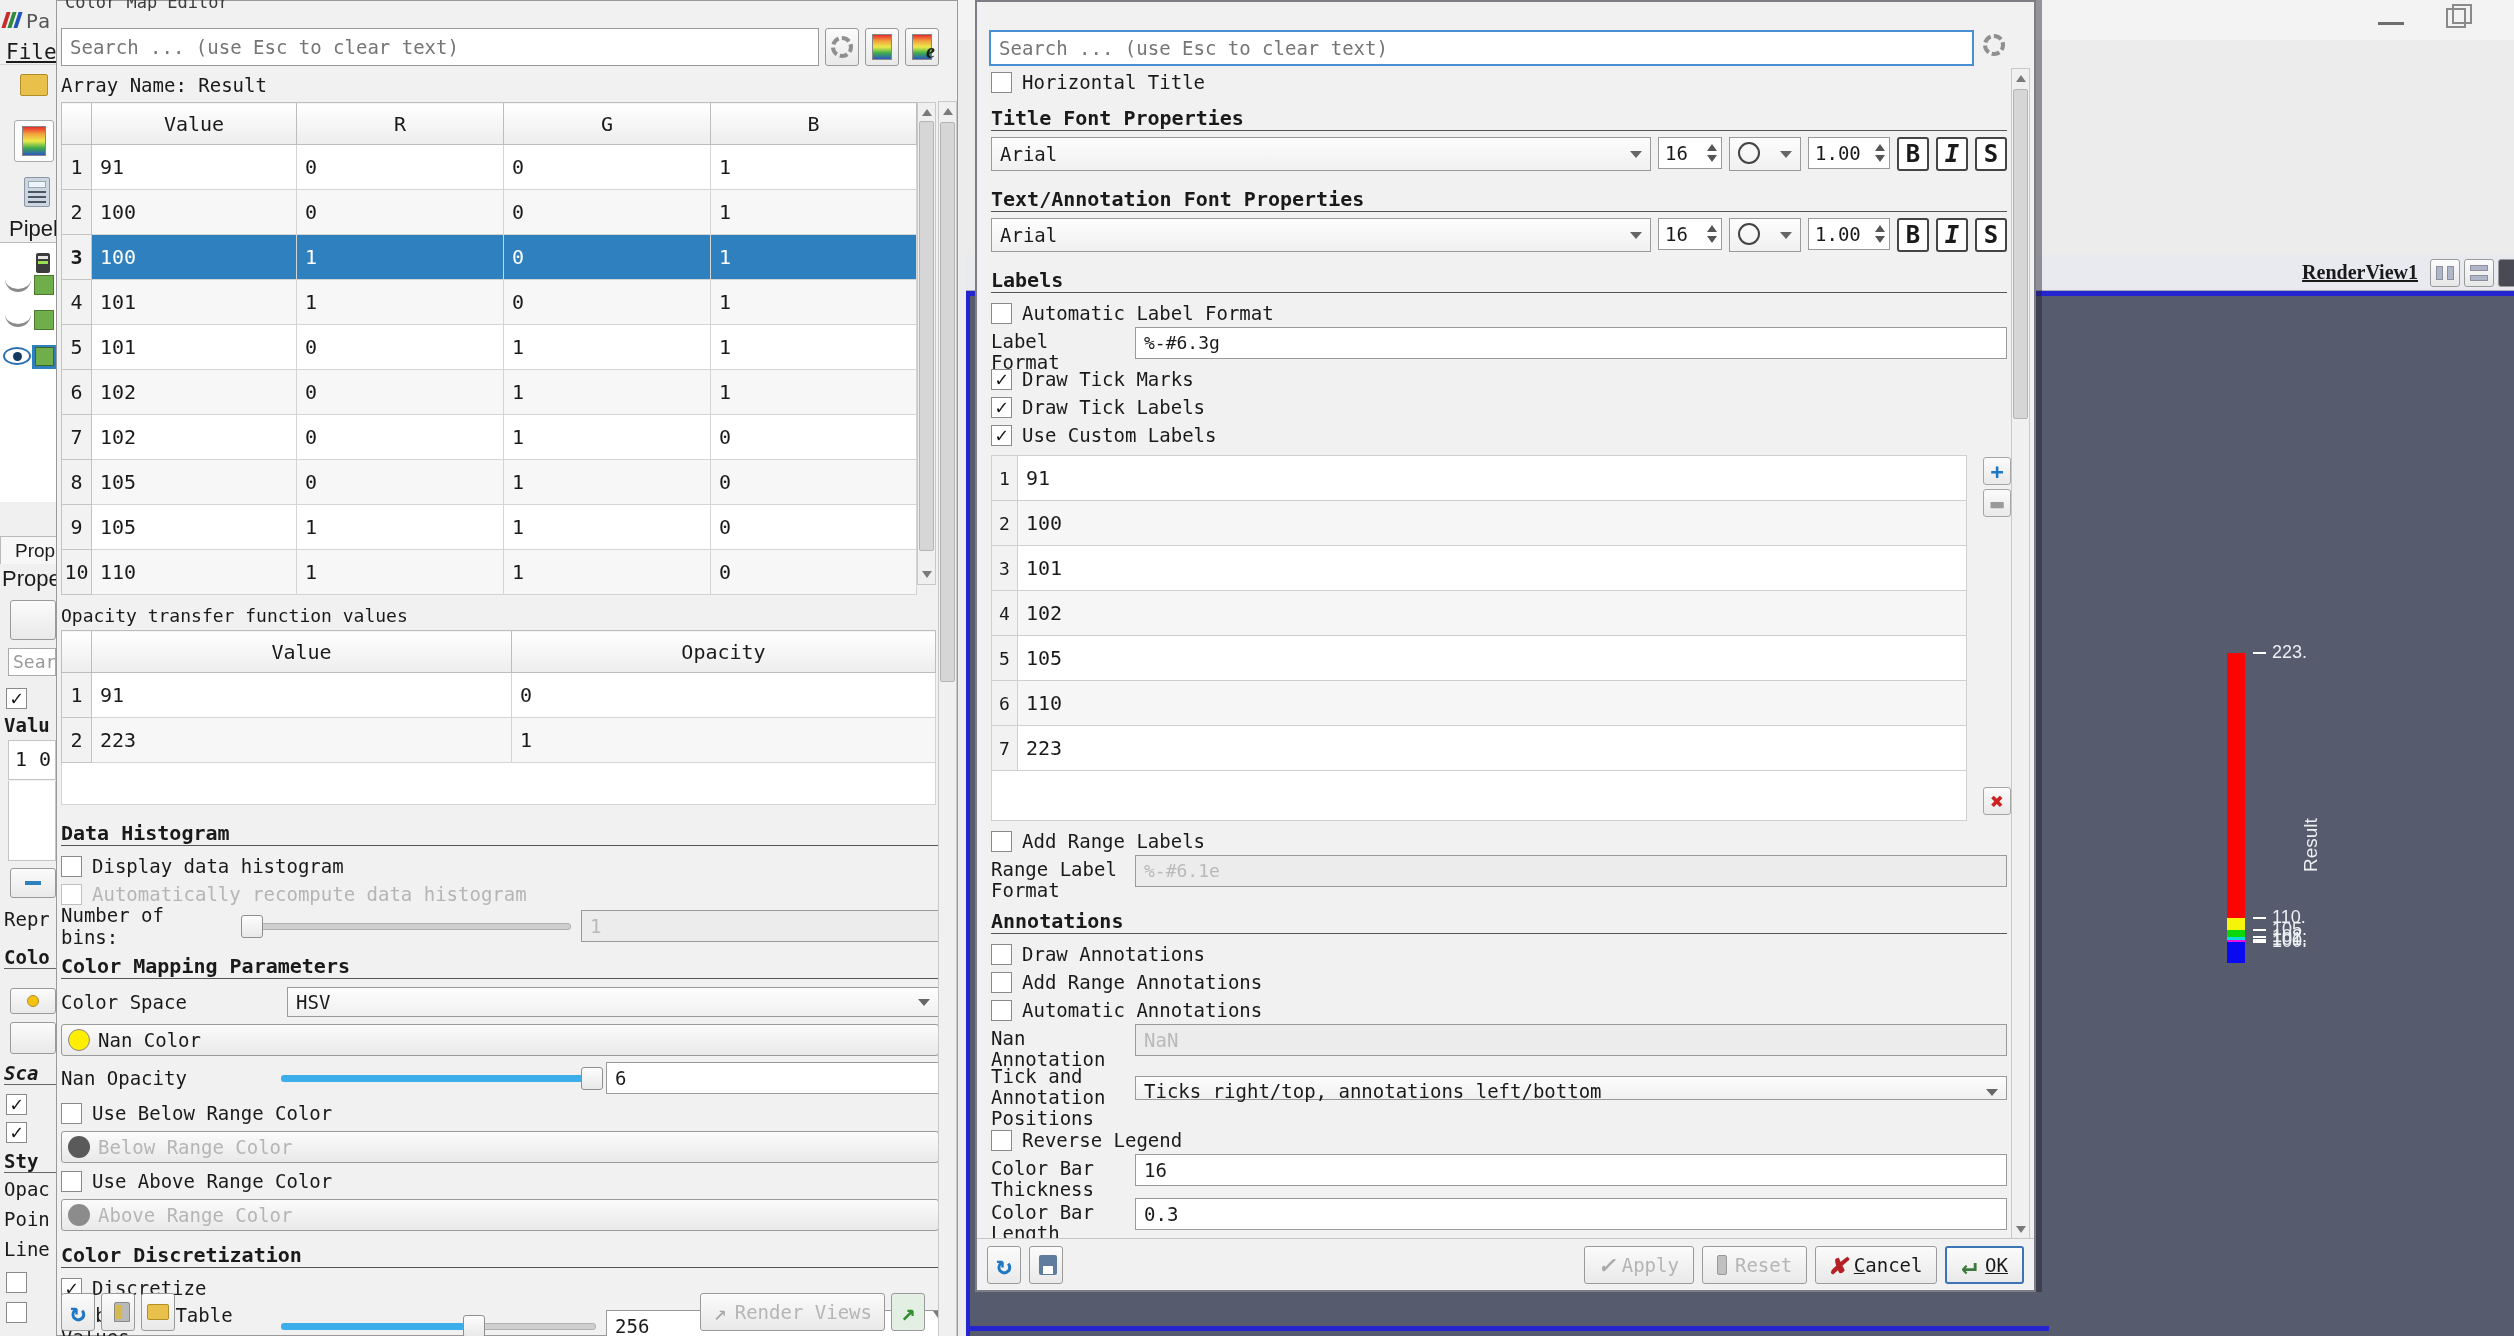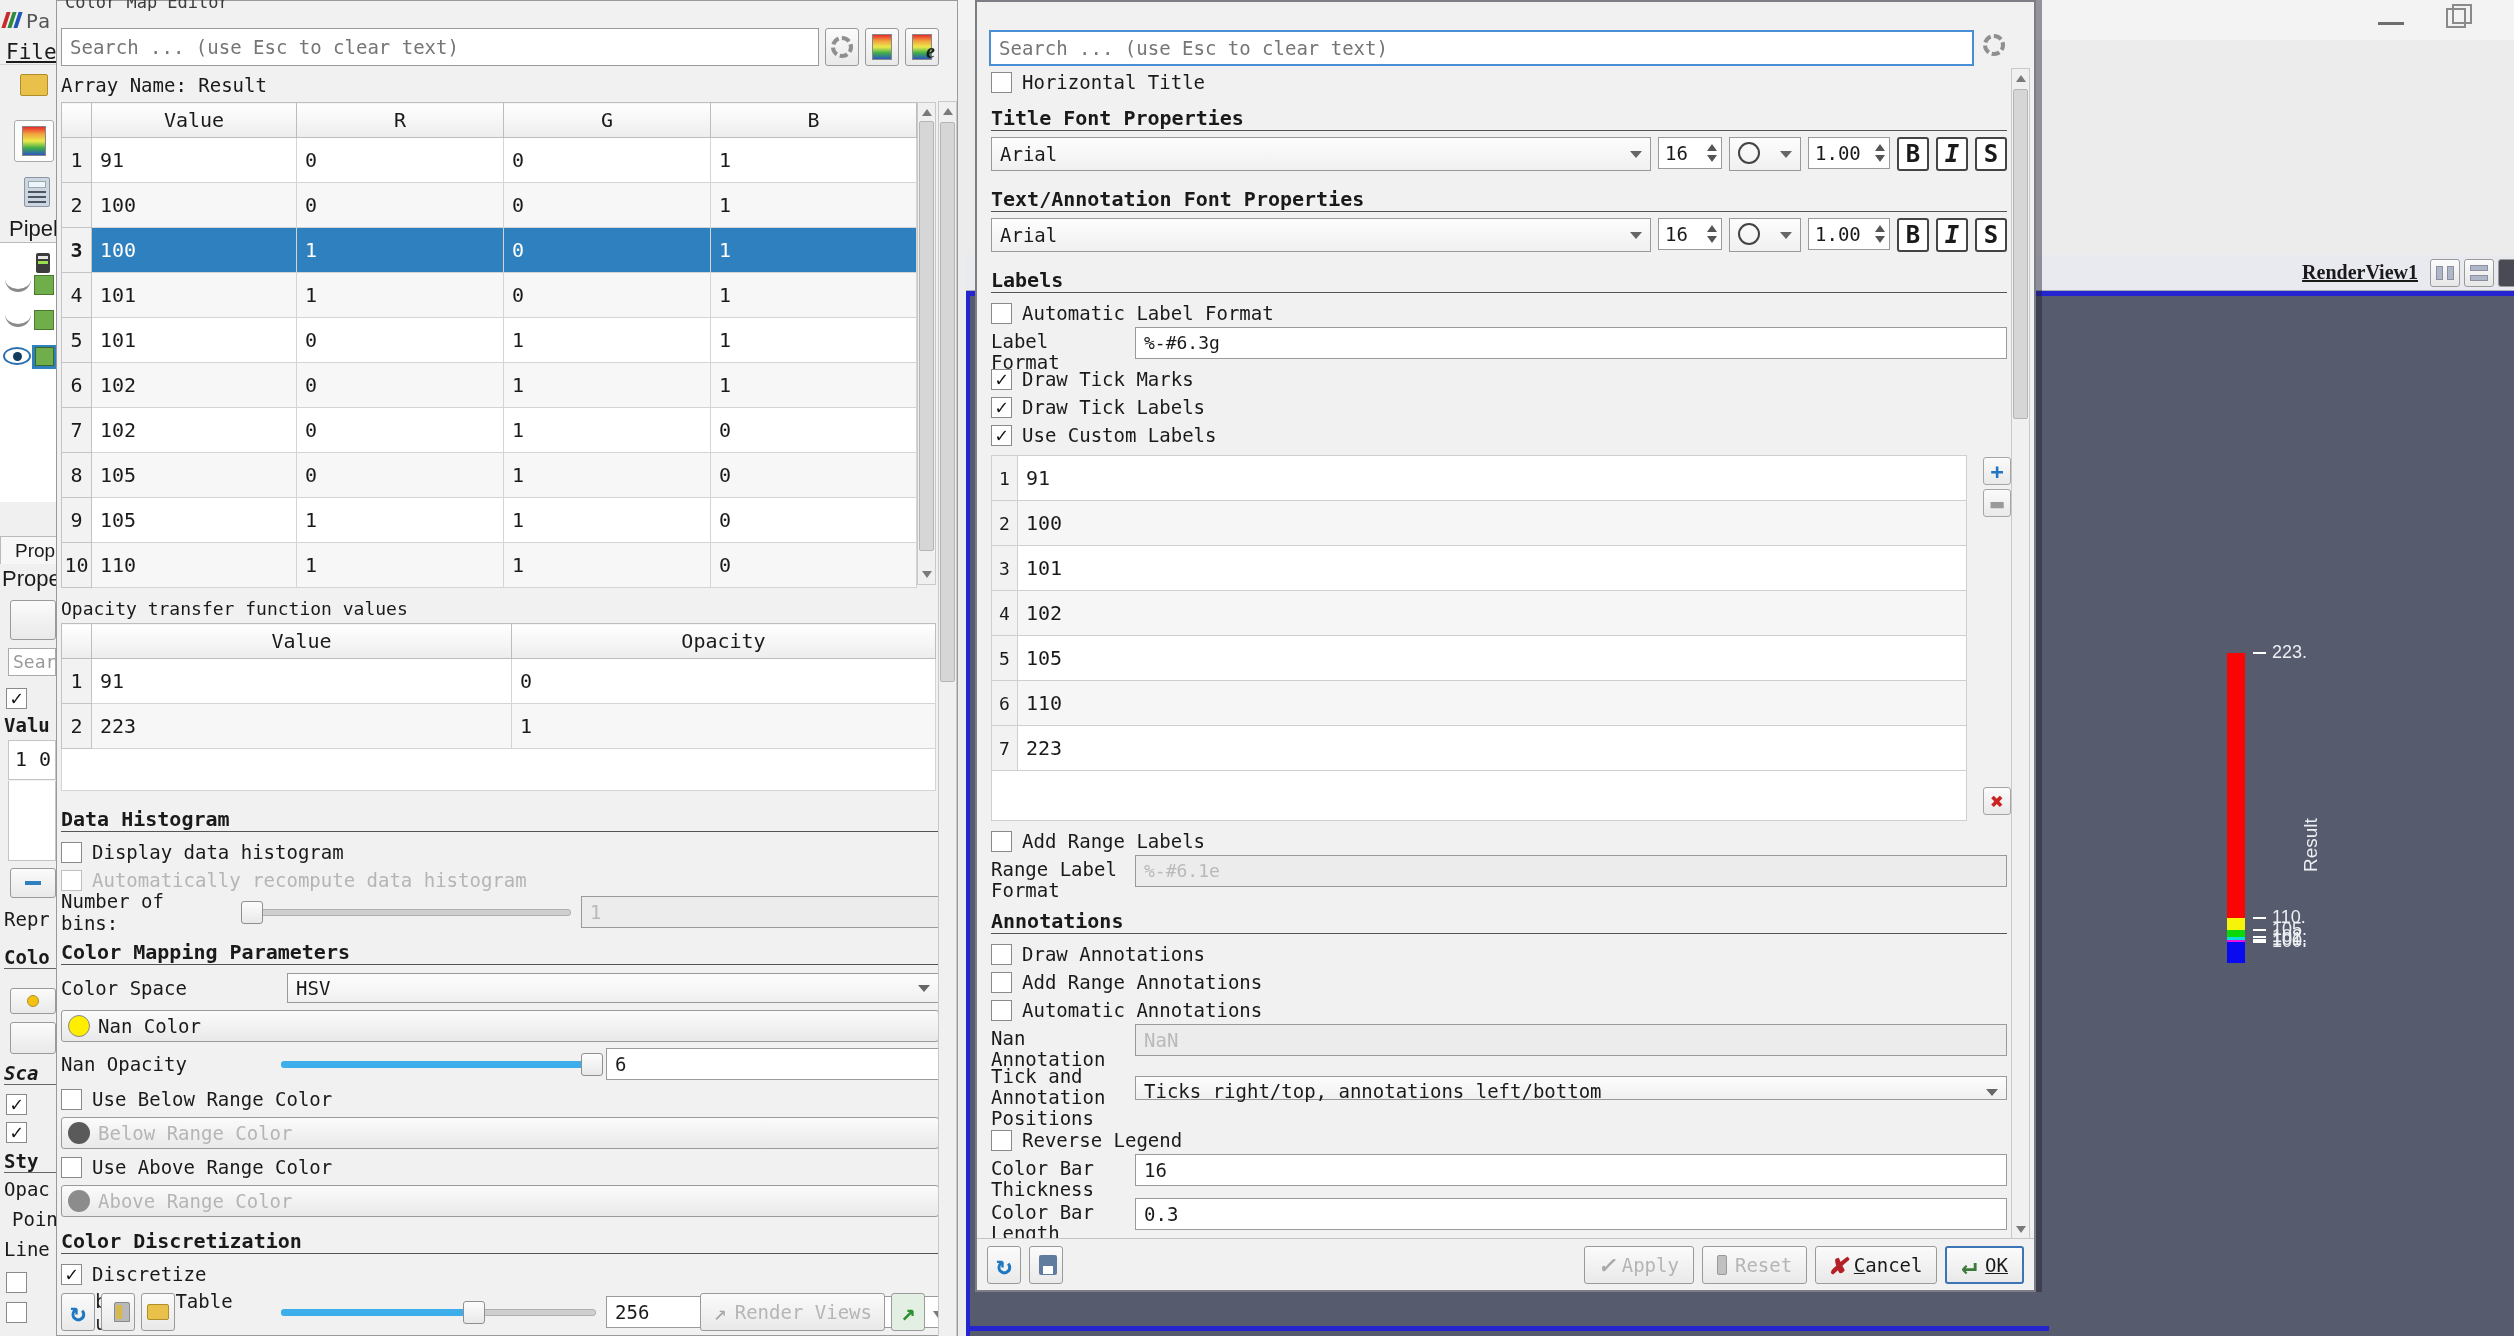--- a/index.html
+++ b/index.html
@@ -38,21 +38,21 @@
   .sbarr.up { border-bottom:7px solid #7a7a7a; }
   .sbarr.dn { border-top:7px solid #7a7a7a; }
   .spin { position:relative; background:#fff; border:1px solid #9a9a9a; height:32px; line-height:30px; padding:0 22px 0 6px; }
   .spin .up,.spin .dn { position:absolute; right:4px; width:0; height:0; border-left:5px solid transparent; border-right:5px solid transparent; }
   .spin .up { top:6px; border-bottom:7px solid #555; }
   .spin .dn { bottom:6px; border-top:7px solid #555; }
 
   
   table.grid { border-collapse:collapse; background:#fff; }
   table.grid th,table.grid td { border:1px solid #d4d4d4; font-weight:normal; font-size:20px; }
-  table.grid thead th { background:linear-gradient(#ffffff,#ededed); border-color:#bdbdbd; height:35px; }
+  table.grid thead th { background:linear-gradient(#ffffff,#ededed); border-color:#bdbdbd; height:42px; }
   table.grid tbody th { background:#f2f2f2; border-color:#c4c4c4; width:30px; }
   table.grid tbody td { padding-left:8px; height:45px; }
   table.grid tbody tr:nth-child(even) td { background:#f7f7f7; }
   table.grid tbody tr.sel td { background:#2e80bf; color:#fff; }
   table.grid tbody tr.sel th { font-weight:bold; }
 
   
   #sliver { position:absolute; left:0; top:0; width:58px; height:1336px; background:#f0f0f0; }
   .slabel { position:absolute; left:6px; white-space:nowrap; overflow:hidden; }
 
@@ -165,21 +165,21 @@
   <span class="slabel" style="left:4px;top:946px;font-weight:bold;border-bottom:1px solid #666;padding-right:30px;">Colo</span>
   <span class="btn" style="position:absolute;left:10px;top:988px;width:46px;height:26px;">
       <i class="circle" style="width:12px;height:12px;background:#f5c211;border:1px solid #b08e2a;"></i>
     </span>
   <span class="btn" style="position:absolute;left:10px;top:1022px;width:46px;height:32px;"></span>
   <span class="slabel" style="left:4px;top:1062px;font-weight:bold;border-bottom:1px solid #666;padding-right:34px;font-style:italic;">Sca</span>
   <span class="cb" style="position:absolute;left:6px;top:1094px;">✓</span>
   <span class="cb" style="position:absolute;left:6px;top:1122px;">✓</span>
   <span class="slabel" style="left:4px;top:1150px;font-weight:bold;border-bottom:1px solid #666;padding-right:30px;">Sty</span>
   <span class="slabel" style="left:4px;top:1178px;">Opac</span>
-  <span class="slabel" style="left:12px;top:1208px;">Poin</span>
+  <span class="slabel" style="left:4px;top:1208px;">Poin</span>
   <span class="slabel" style="left:4px;top:1238px;">Line</span>
   <span class="cb" style="position:absolute;left:6px;top:1272px;"></span>
   <span class="cb" style="position:absolute;left:6px;top:1302px;"></span>
 </div>
 
 <div id="render">
   <div id="rtabbar">
     <span style="font-weight:bold;text-decoration:underline;font-size:20px;margin-right:8px;">RenderView1</span>
     <span class="viewbtn">
         <span style="left:5px;top:6px;width:7px;height:14px;"></span>

